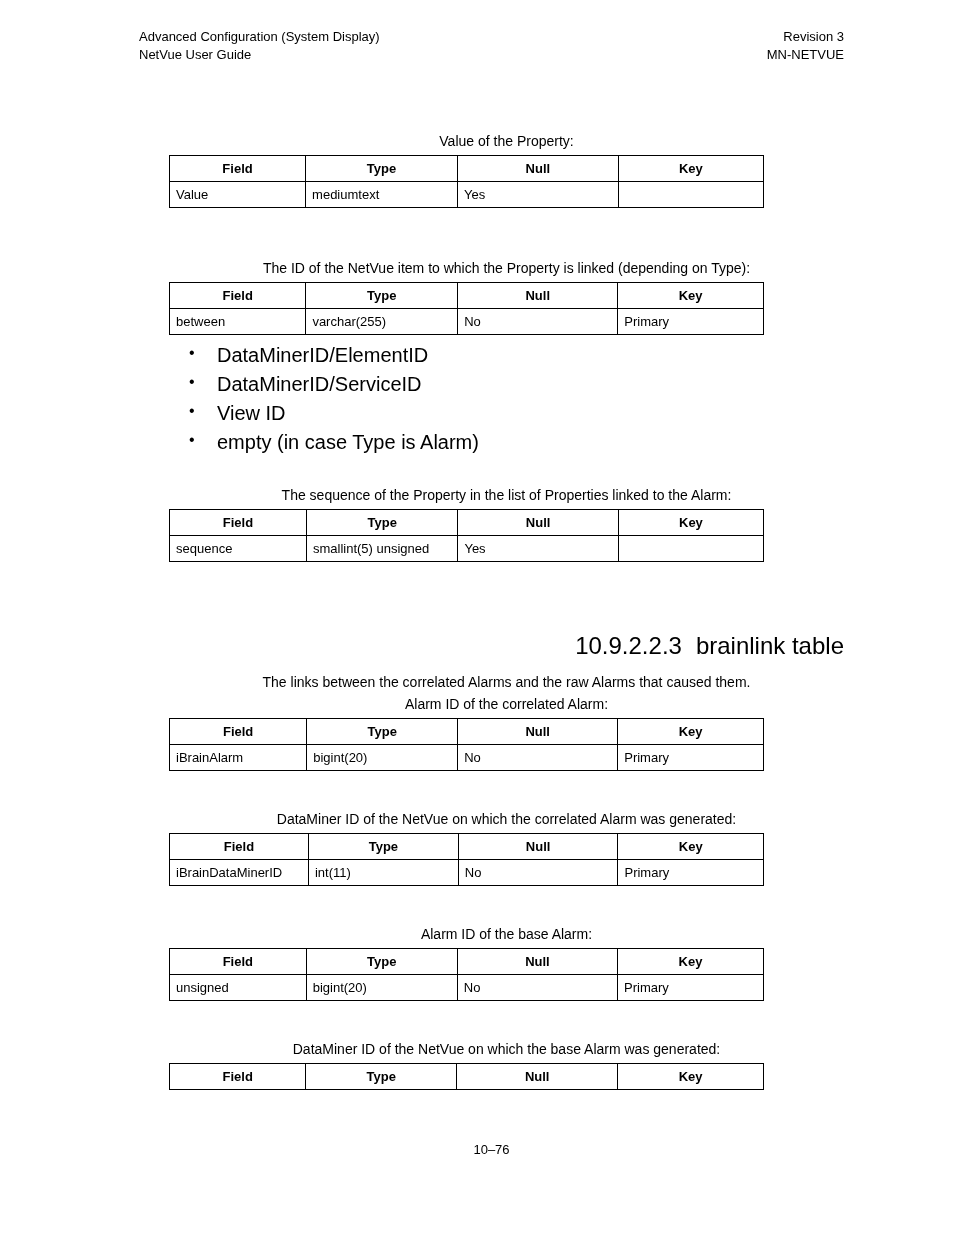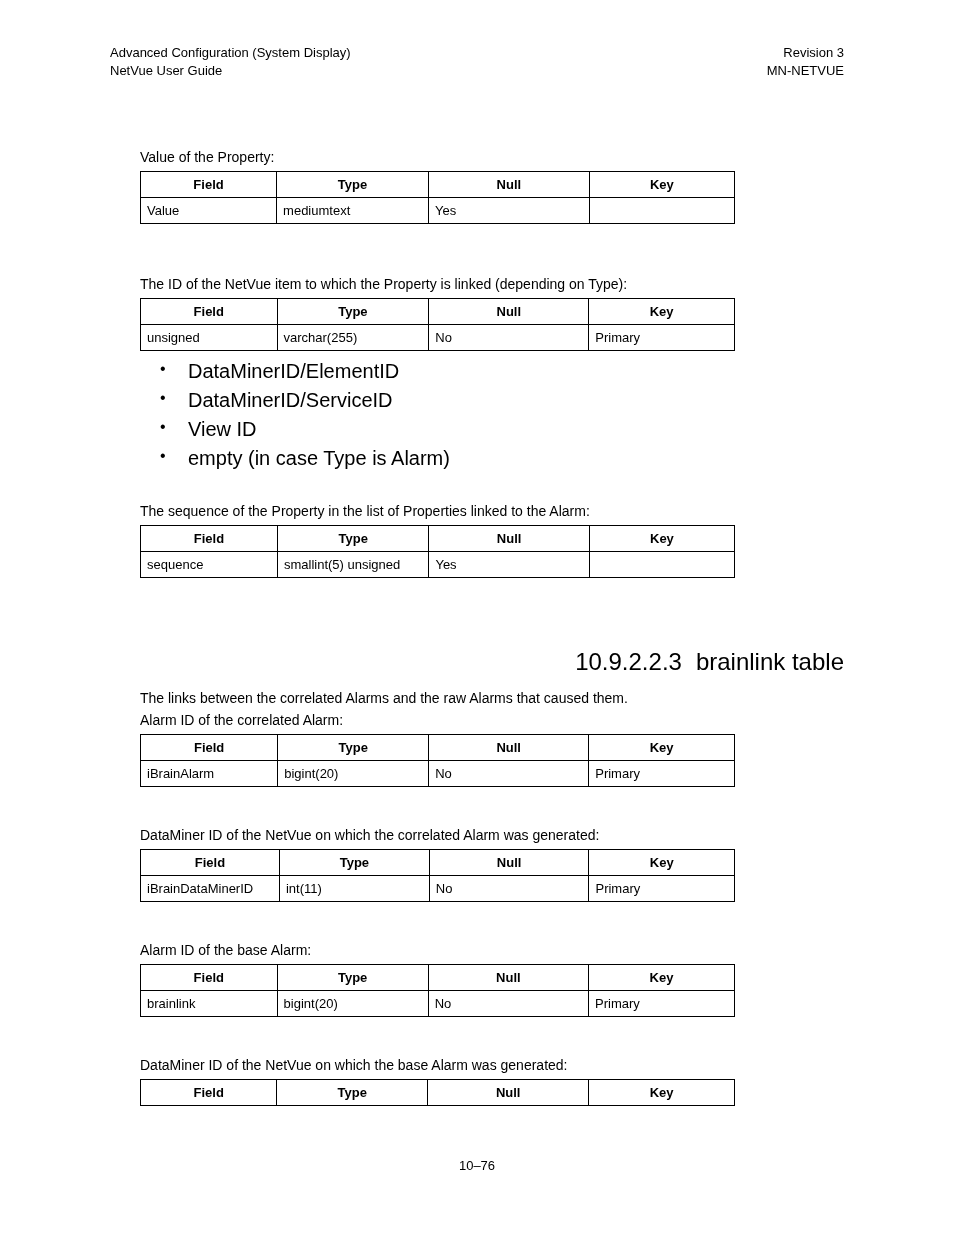--- a/index.html
+++ b/index.html
@@ -8,36 +8,38 @@
   body {
     margin: 0;
     padding: 0;
     font-family: Arial, Helvetica, sans-serif;
     background: #ffffff;
     color: #000000;
     font-size: 14px;
     width: 954px;
   }
   .page {
-    padding: 44px 110px 40px 110px;
+    padding: 28px 110px 40px 110px;
+    margin-left: 29px;
   }
   .header-row {
     display: flex;
     justify-content: space-between;
     font-size: 13px;
     line-height: 1.35;
     margin-bottom: 70px;
   }
   .hdr-left { text-align: left; }
   .hdr-right { text-align: right; }
 
   .caption {
     font-size: 14px;
     margin: 4px 0 6px 0;
     padding-left: 30px;
+    text-align: center;
   }
 
   table.field-table {
     width: 595px;
     border-collapse: collapse;
     margin-left: 30px;
     margin-bottom: 6px;
   }
   table.field-table th,
   table.field-table td {
@@ -132,21 +134,21 @@
   <div class="caption">The ID of the NetVue item to which the Property is linked (depending on Type):</div>
   <table class="field-table">
     <tbody>
         <tr>
       <th class="col-field">Field</th>
       <th class="col-type">Type</th>
       <th class="col-null">Null</th>
       <th class="col-key">Key</th>
     </tr>
     <tr>
-      <td>unsigned</td>
+      <td>between</td>
       <td>varchar(255)</td>
       <td>No</td>
       <td>Primary</td>
     </tr>
   </tbody>
     </table>
   <ul class="bullets">
     <li>DataMinerID/ElementID</li>
     <li>DataMinerID/ServiceID</li>
     <li>View ID</li>
@@ -222,21 +224,21 @@
   <div class="caption">Alarm ID of the base Alarm:</div>
   <table class="field-table">
     <tbody>
         <tr>
       <th class="col-field">Field</th>
       <th class="col-type">Type</th>
       <th class="col-null">Null</th>
       <th class="col-key">Key</th>
     </tr>
     <tr>
-      <td>brainlink</td>
+      <td>unsigned</td>
       <td>bigint(20)</td>
       <td>No</td>
       <td>Primary</td>
     </tr>
   </tbody>
     </table>
 
   <div class="section-gap-small"></div>
 
   <div class="caption">DataMiner ID of the NetVue on which the base Alarm was generated:</div>

